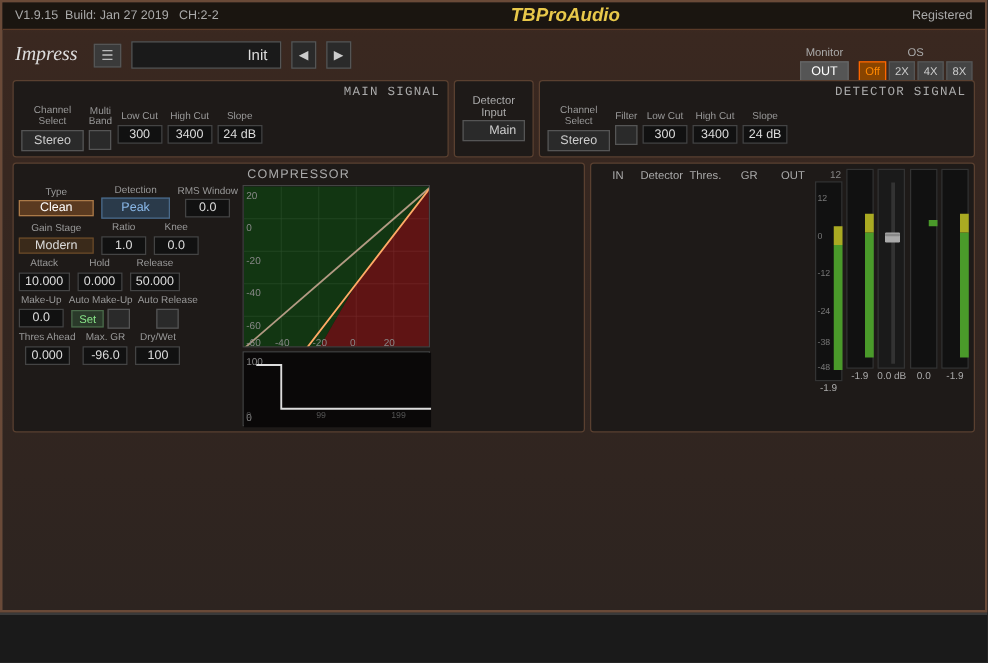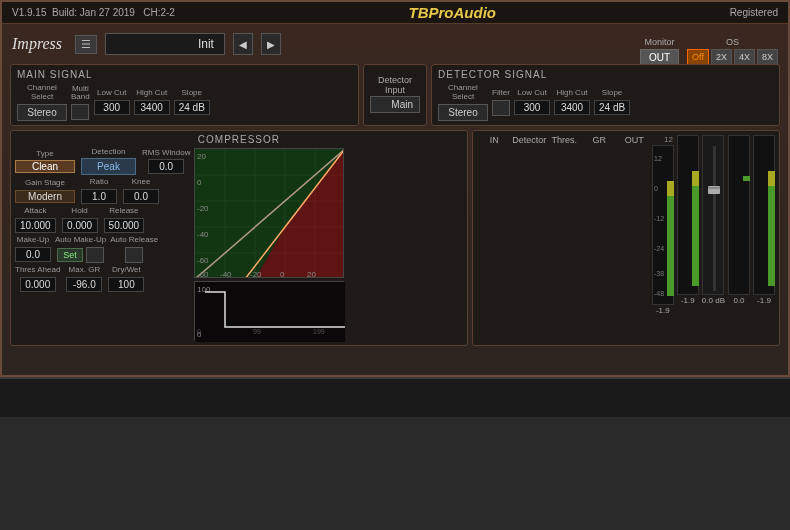--- a/index.html
+++ b/index.html
@@ -7,21 +7,21 @@
       width: 790px;
       height: 530px;
       background: #2a2a2a;
       font-family: Arial, sans-serif;
       font-size: 11px;
       color: #ccc;
       overflow: hidden;
     }
     .plugin-container {
       width: 790px;
-      height: 377px;
+      height: 490px;
       background: linear-gradient(180deg, #4a3228 0%, #3a2820 5%, #2d2420 100%);
       border: 2px solid #6a4a38;
       position: relative;
     }
     .top-bar {
       display: flex;
       align-items: center;
       justify-content: space-between;
       padding: 3px 10px;
       background: #1a1510;
@@ -112,25 +112,26 @@
       padding: 0 8px;
       gap: 4px;
     }
     .section-panel {
       background: #1e1a18;
       border: 1px solid #5a4030;
       border-radius: 3px;
       padding: 4px 6px;
     }
     .section-title {
-      text-align: left;
+      text-align: right;
       font-size: 10px;
       color: #aaa;
       letter-spacing: 1px;
       margin-bottom: 4px;
+      font-family: Liberation Mono, monospace;
     }
     .signal-row {
       display: flex;
       align-items: center;
       gap: 4px;
     }
     .field-group {
       display: flex;
       flex-direction: column;
       align-items: center;

